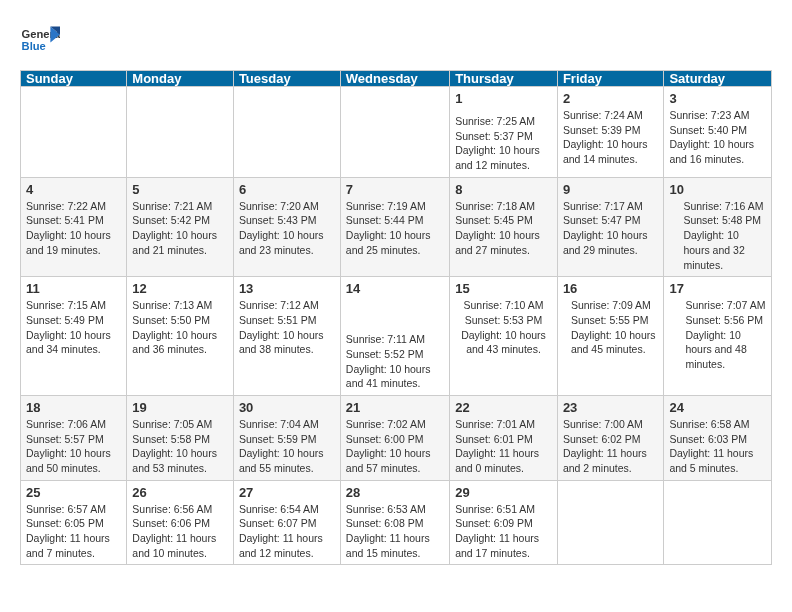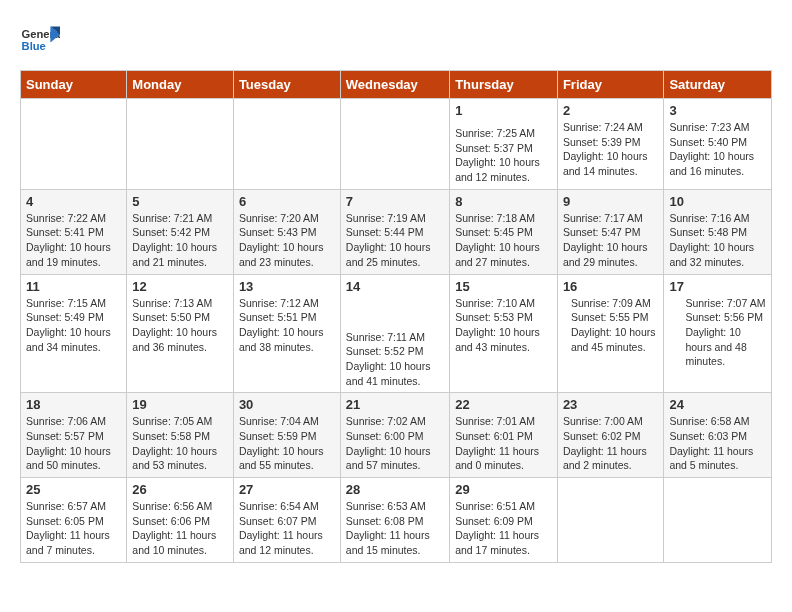--- a/index.html
+++ b/index.html
@@ -36,24 +36,24 @@
     .location {
       font-size: 15px;
       color: #555;
     }
     table {
       width: 100%;
       border-collapse: collapse;
       font-size: 11px;
     }
     thead tr th {
-      background-color: #c2410c;
+      background-color: #0369a1;
       color: #fff;
       text-align: left;
-      padding: 6px 5px;
+      padding: 0 5px;
       font-size: 13px;
       border: 1px solid #ccc;
     }
     tbody tr td {
       border: 1px solid #ccc;
       vertical-align: top;
       padding: 4px 5px;
       height: 80px;
       width: 113px;
       background: #fff;
@@ -162,21 +162,21 @@
 Daylight: 10 hours and 27 minutes.</div>
         </td>
         <td>
           <span class="day-num">9</span>
           <div class="day-info" style="white-space: pre-line;">Sunrise: 7:17 AM
 Sunset: 5:47 PM
 Daylight: 10 hours and 29 minutes.</div>
         </td>
         <td>
           <span class="day-num">10</span>
-          <div class="day-info" style="white-space: pre-line;">Sunrise: 7:16 AM
+          <div class="day-info" style="white-space: pre-line; margin-left: 14px;">Sunrise: 7:16 AM
 Sunset: 5:48 PM
 Daylight: 10 hours and 32 minutes.</div>
         </td>
       </tr>
       <tr>
         <td>
           <span class="day-num">11</span>
           <div class="day-info" style="white-space: pre-line;">Sunrise: 7:15 AM
 Sunset: 5:49 PM
 Daylight: 10 hours and 34 minutes.</div>
@@ -194,21 +194,21 @@
 Daylight: 10 hours and 38 minutes.</div>
         </td>
         <td>
           <span class="day-num">14</span>
           <div class="day-info" style="white-space: pre-line; margin-top: 36px;">Sunrise: 7:11 AM
 Sunset: 5:52 PM
 Daylight: 10 hours and 41 minutes.</div>
         </td>
         <td>
           <span class="day-num">15</span>
-          <div class="day-info" style="white-space: pre-line;">Sunrise: 7:10 AM
+          <div class="day-info" style="white-space: pre-line; text-align: center;">Sunrise: 7:10 AM
 Sunset: 5:53 PM
 Daylight: 10 hours and 43 minutes.</div>
         </td>
         <td>
           <span class="day-num">16</span>
           <div class="day-info" style="white-space: pre-line; margin-left: 8px;">Sunrise: 7:09 AM
 Sunset: 5:55 PM
 Daylight: 10 hours and 45 minutes.</div>
         </td>
         <td>

